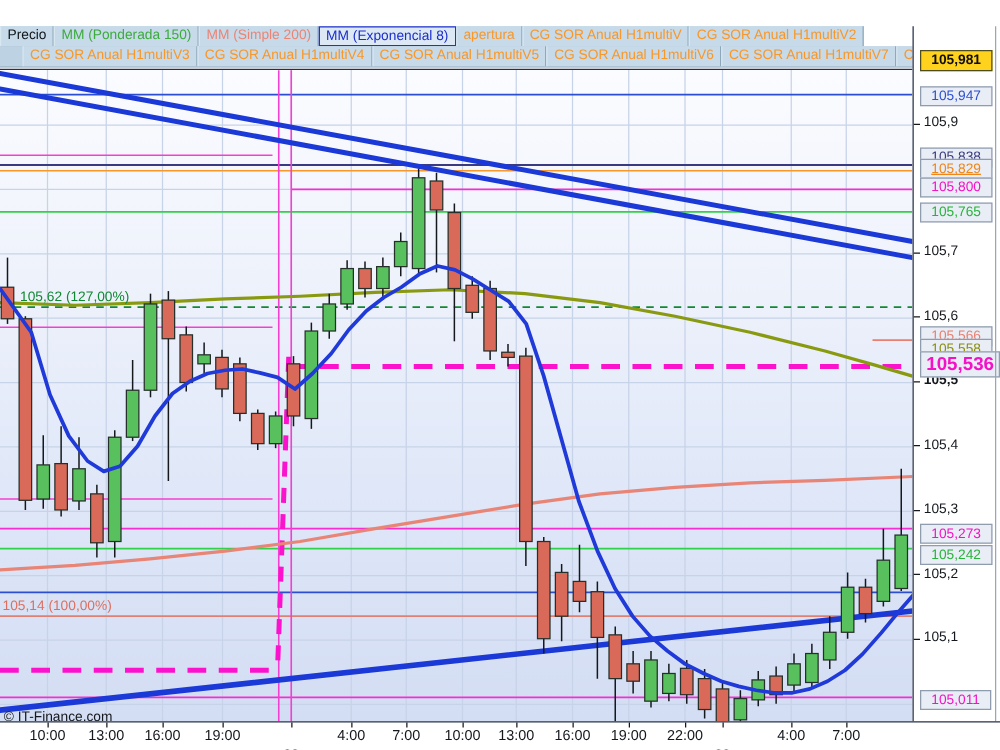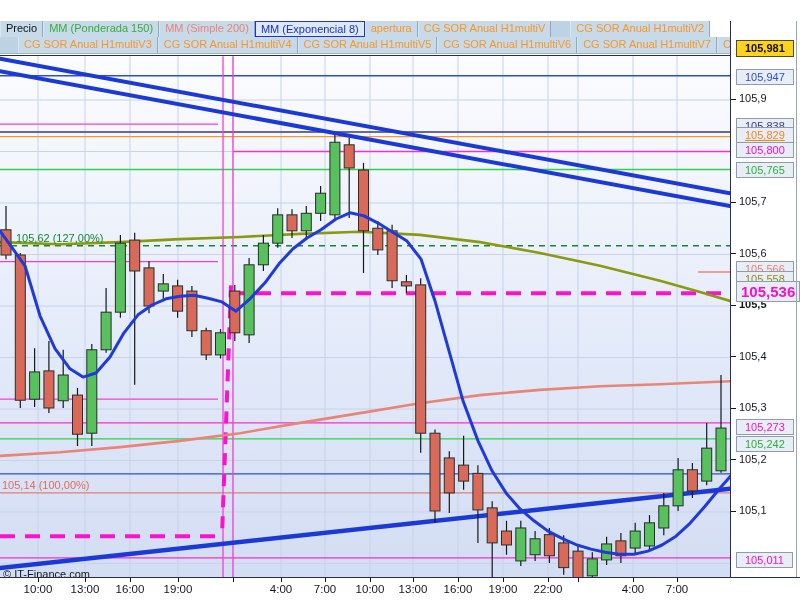--- a/index.html
+++ b/index.html
@@ -55,21 +55,21 @@
 <div class="screen">
 
 
   <div class="legend-row lr1" id="legend1">
       <span class="chip" style="color: rgb(16, 20, 24);">Precio</span>
       <span class="chip" style="color: rgb(60, 171, 60);">MM (Ponderada 150)</span>
       <span class="chip" style="color: rgb(234, 133, 118);">MM (Simple 200)</span>
       <span class="chip sel" style="color: rgb(28, 46, 204);">MM (Exponencial 8)</span>
       <span class="chip" style="color: rgb(249, 151, 39);">apertura</span>
       <span class="chip" style="color: rgb(249, 151, 39);">CG SOR Anual H1multiV</span>
-      <span class="chip" style="color: rgb(249, 151, 39); margin-left: 19px;">CG SOR Anual H1multiV2</span>
+      <span class="chip" style="color: rgb(249, 151, 39);">CG SOR Anual H1multiV2</span>
     </div>
   <div class="legend-row lr2" id="legend2">
       <span class="chip" style="color: rgb(249, 151, 39);">CG SOR Anual H1multiV3</span>
       <span class="chip" style="color: rgb(249, 151, 39);">CG SOR Anual H1multiV4</span>
       <span class="chip" style="color: rgb(249, 151, 39);">CG SOR Anual H1multiV5</span>
       <span class="chip" style="color: rgb(249, 151, 39);">CG SOR Anual H1multiV6</span>
       <span class="chip" style="color: rgb(249, 151, 39);">CG SOR Anual H1multiV7</span>
       <span class="chip" style="color: rgb(249, 151, 39);">CG SOR Anual H1m</span>
     </div>
 

